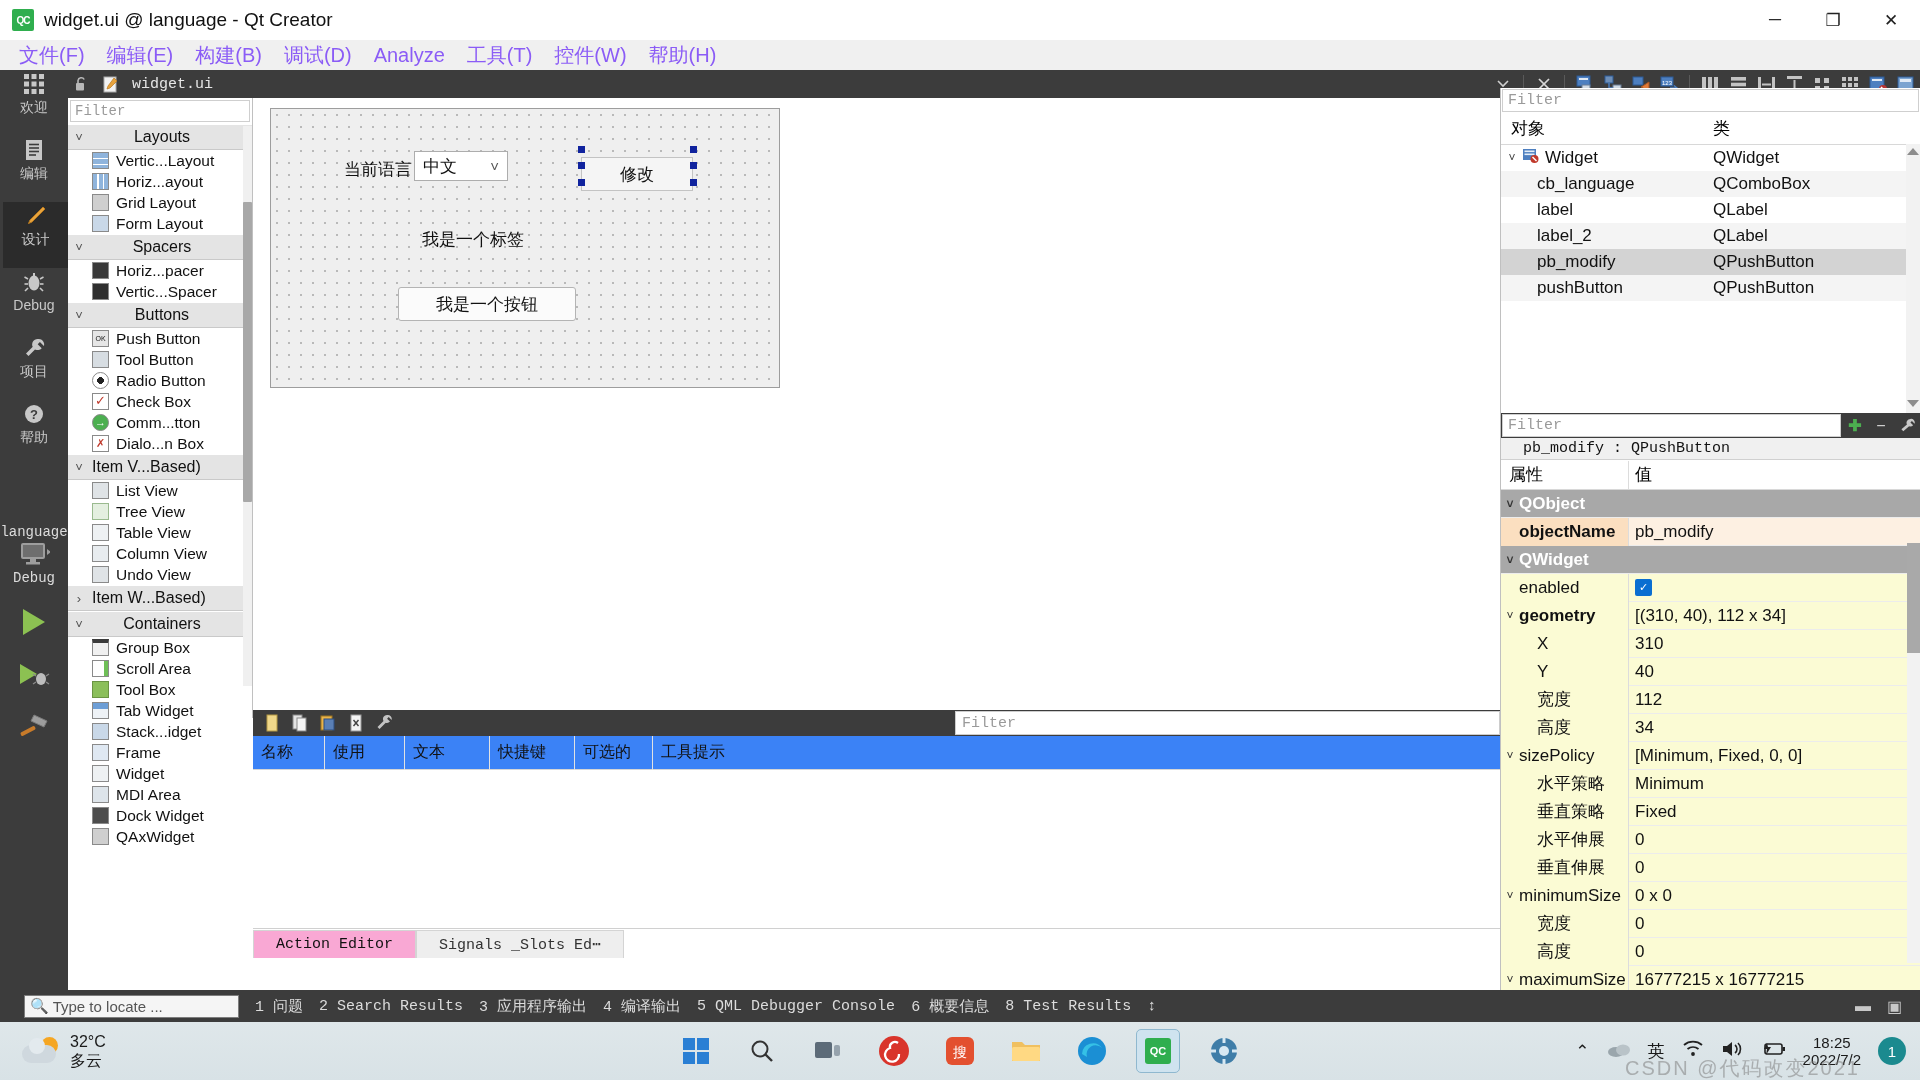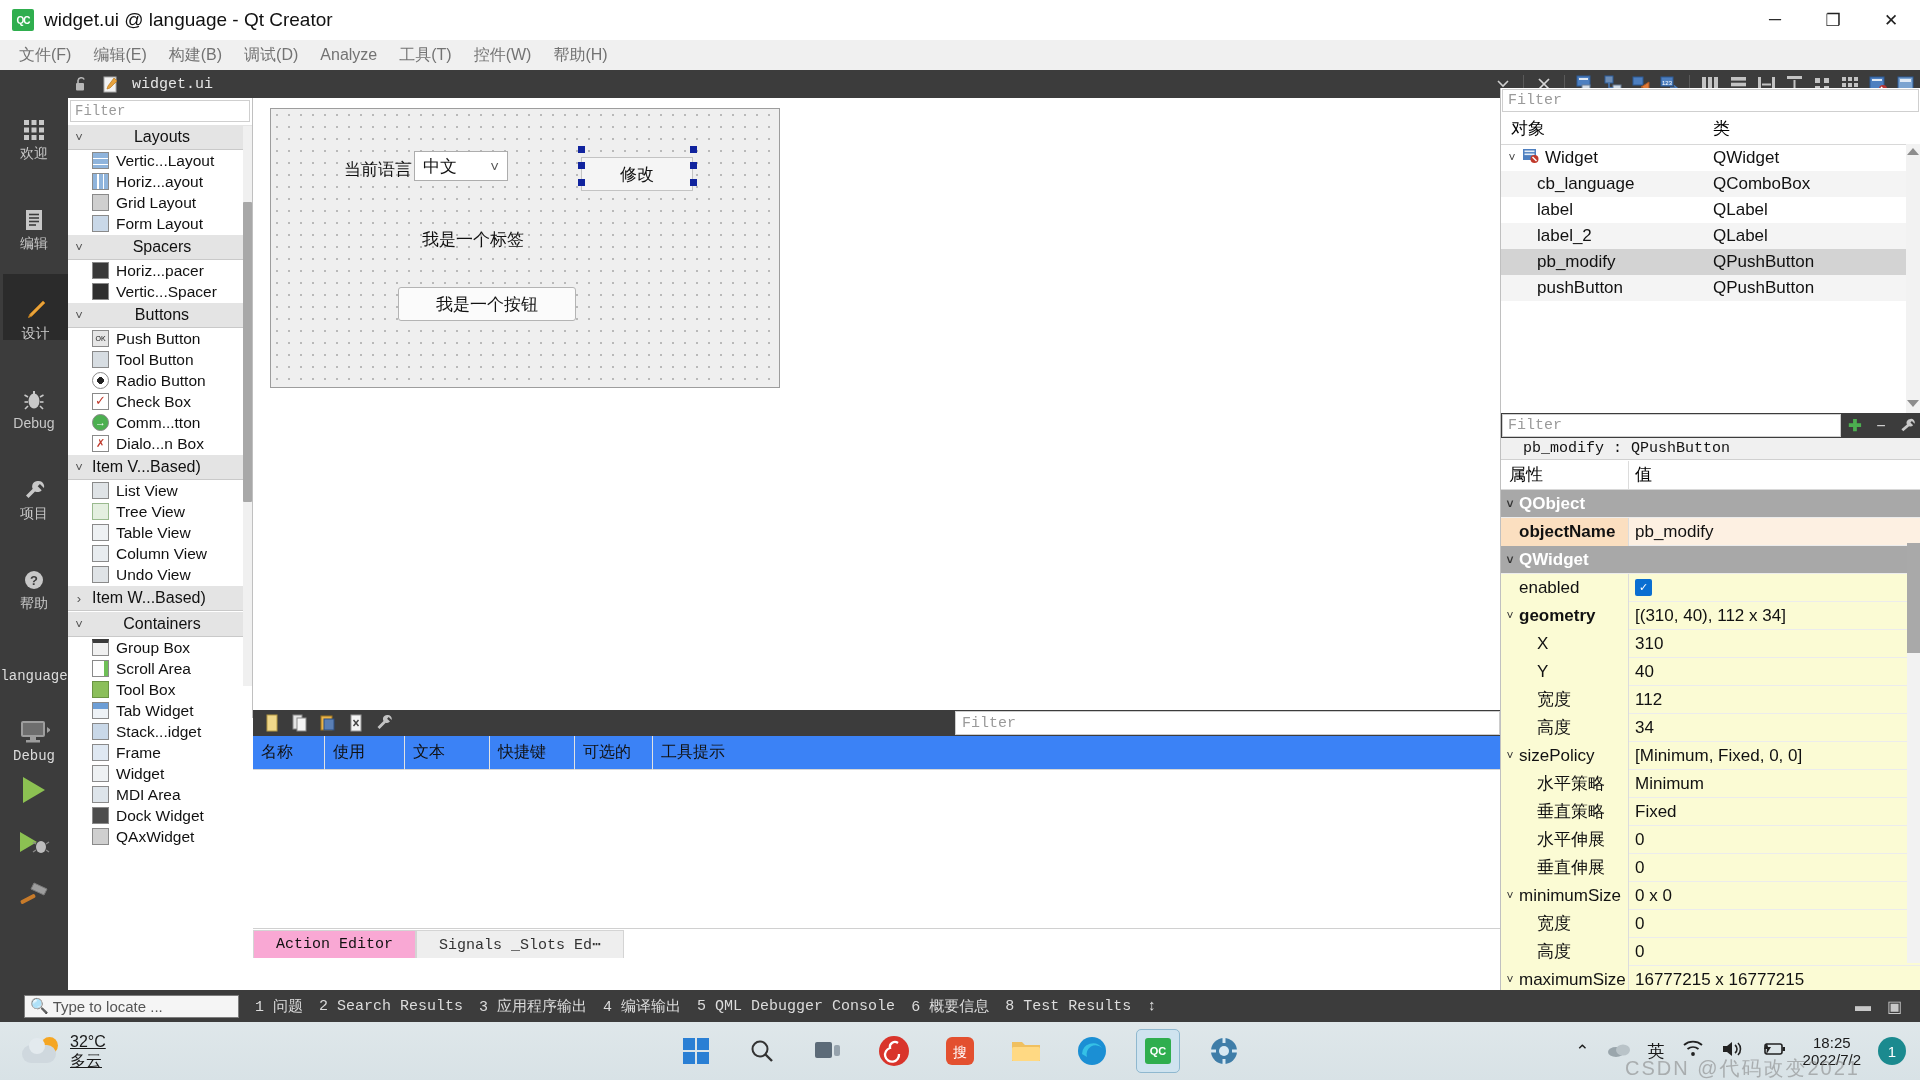--- a/index.html
+++ b/index.html
@@ -25,30 +25,30 @@
   .tb-title{ font-size:19px; color:#111; }
   .tb-btns{ position:absolute; right:0; top:0; height:40px; display:flex; }
   .tb-btn{ width:58px;height:40px;display:flex;align-items:center;justify-content:center;
     font-size:17px;color:#222;}
 
   
   .menubar{
     position:absolute; left:0; top:40px; width:1920px; height:30px;
     background:#f0f0f0; display:flex; align-items:center; padding-left:8px;
   }
-  .menuitem{ padding:3px 11px; font-size:16px; color:#737373; }
+  .menuitem{ padding:3px 11px; font-size:20px; color:#8b5cf6; }
 
   
   .modebar{
     position:absolute; left:0; top:70px; width:68px; height:920px;
     background:#3c3c3c;
   }
   .mode{
     width:68px;height:66px; display:flex;flex-direction:column;
-    align-items:center;justify-content:flex-end; color:#c8c8c8; font-size:14px;margin-top:24px;
+    align-items:center;justify-content:flex-start; color:#c8c8c8; font-size:14px;
   }
   .mode.active{ background:#2b2b2b; border-left:3px solid #3c3c3c;}
   .mode .glyph{ height:28px; display:flex;align-items:center;justify-content:center; margin-bottom:2px;}
   .mode .lbl{ font-size:14px; line-height:1; }
   .modebar .spacer{ height:58px; }
   .kitinfo{ color:#dcdcdc; font-family:"Liberation Mono", monospace; font-size:14px; text-align:center; }
   .runrow{ width:68px;height:52px;display:flex;align-items:center;justify-content:center; }
 
   .tri{ width:0;height:0;border-left:22px solid #8cc152;border-top:13px solid transparent;border-bottom:13px solid transparent;}
 
@@ -207,21 +207,21 @@
   .taskbar{
     position:absolute;left:0;top:1022px;width:1920px;height:58px;
     background:linear-gradient(180deg,#dfe7ea,#d8e2e6);
     display:flex;align-items:center;
   }
   .weather{ display:flex;align-items:center;margin-left:22px;gap:10px; }
   .wicon{ position:relative;width:38px;height:28px; }
   .wsun{ position:absolute;right:2px;top:0;width:17px;height:17px;border-radius:50%;background:#f5a623;}
   .wcloud{ position:absolute;left:0;bottom:2px;width:34px;height:18px;background:#cfd8de;border-radius:10px;}
   .wcloud:before{ content:"";position:absolute;left:7px;top:-7px;width:16px;height:16px;border-radius:50%;background:#e3eaee;}
-  .wtxt{ line-height:1.2;font-size:16px;color:#1a1a1a;text-decoration:underline; }
+  .wtxt{ line-height:1.2;font-size:16px;color:#1a1a1a; }
   .tb-center{ position:absolute;left:50%;transform:translateX(-50%);display:flex;align-items:center;gap:22px;}
   .tapp{ width:44px;height:44px;display:flex;align-items:center;justify-content:center;border-radius:5px;}
   .tray{ position:absolute;right:14px;display:flex;align-items:center;gap:17px;color:#1a1a1a;font-size:17px;}
   .clock{ text-align:center;line-height:1.15;font-size:15px;color:#1a1a1a; }
   .badge{ width:28px;height:28px;border-radius:50%;background:#1b8a8f;color:#fff;
           display:flex;align-items:center;justify-content:center;font-size:15px;}
   .watermark{
     position:absolute; right:60px; top:1055px; font-size:20px;
     color:rgba(130,130,130,0.55); letter-spacing:2px; pointer-events:none;
     font-family:"Liberation Sans", sans-serif;

